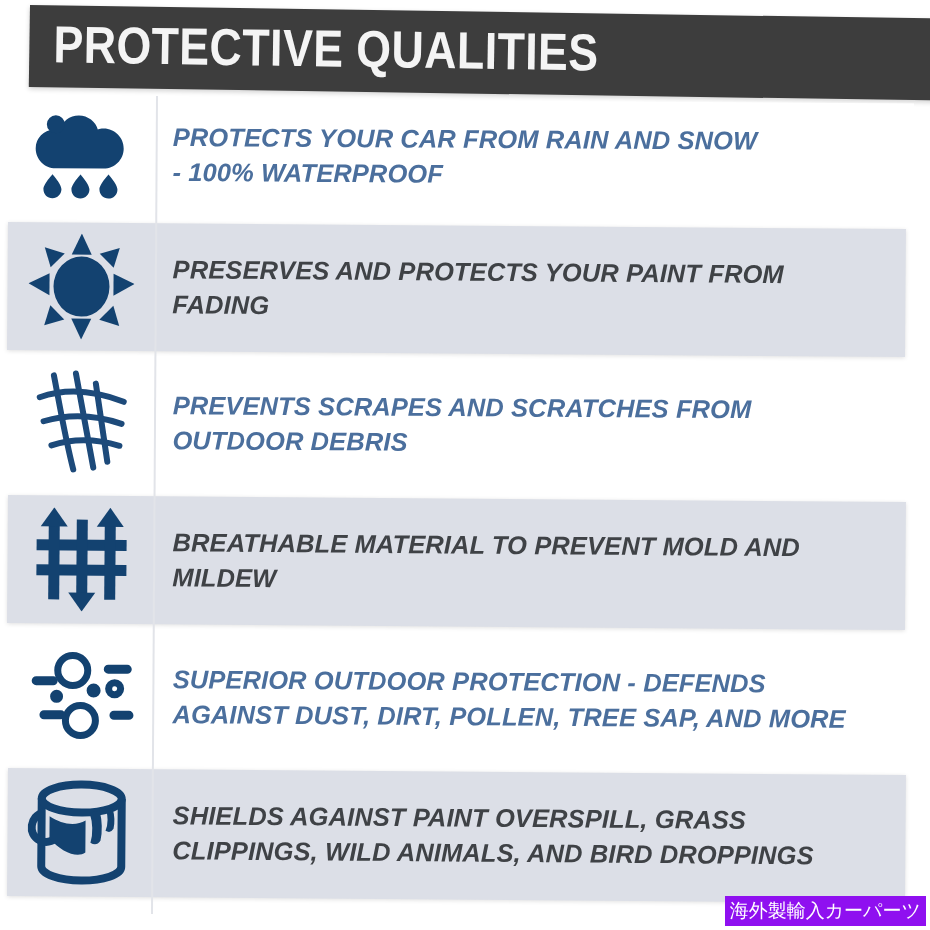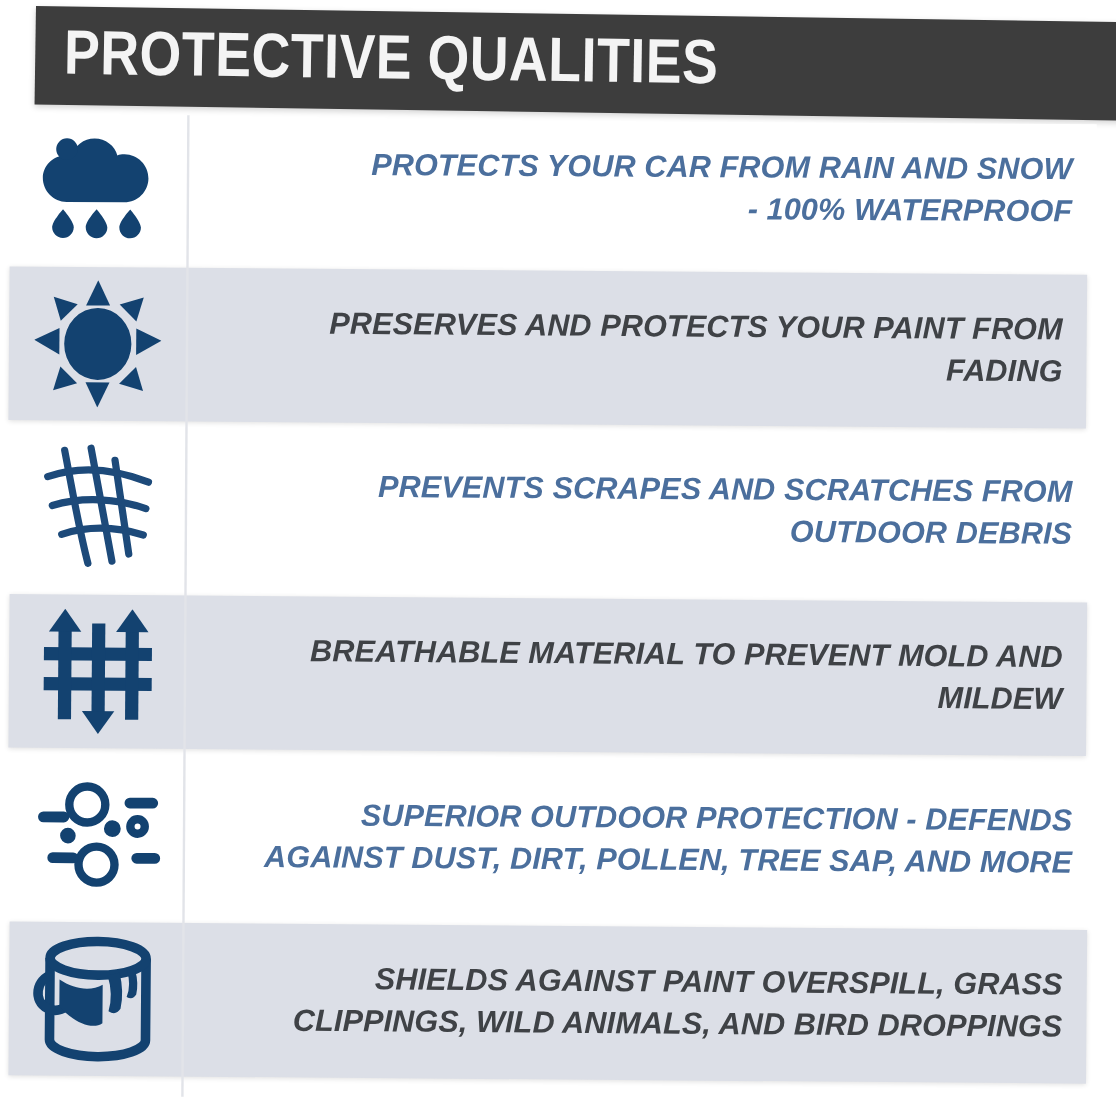--- a/index.html
+++ b/index.html
@@ -13,21 +13,20 @@
     font-family: "Liberation Sans", "DejaVu Sans", sans-serif;
     overflow: hidden;
   }
 
   #stage {
     position: relative;
     width: 930px;
     height: 930px;
     background: #ffffff;
     overflow: hidden;
-    text-align: right;
   }
 
   
   .header-banner {
     position: absolute;
     left: 30px;
     top: 5px;
     width: 940px;
     height: 82px;
     background: #3d3d3d;
@@ -255,14 +254,15 @@
       </div>
       <div class="row-text t-gray">
         <span class="line">SHIELDS AGAINST PAINT OVERSPILL, GRASS</span>
         <span class="line">CLIPPINGS, WILD ANIMALS, AND BIRD DROPPINGS</span>
       </div>
     </div>
 
     <div class="divider"></div>
   </div>
 
+  <div class="watermark">海外製輸入カーパーツ</div>
 
 </div>
 
 </body></html>

